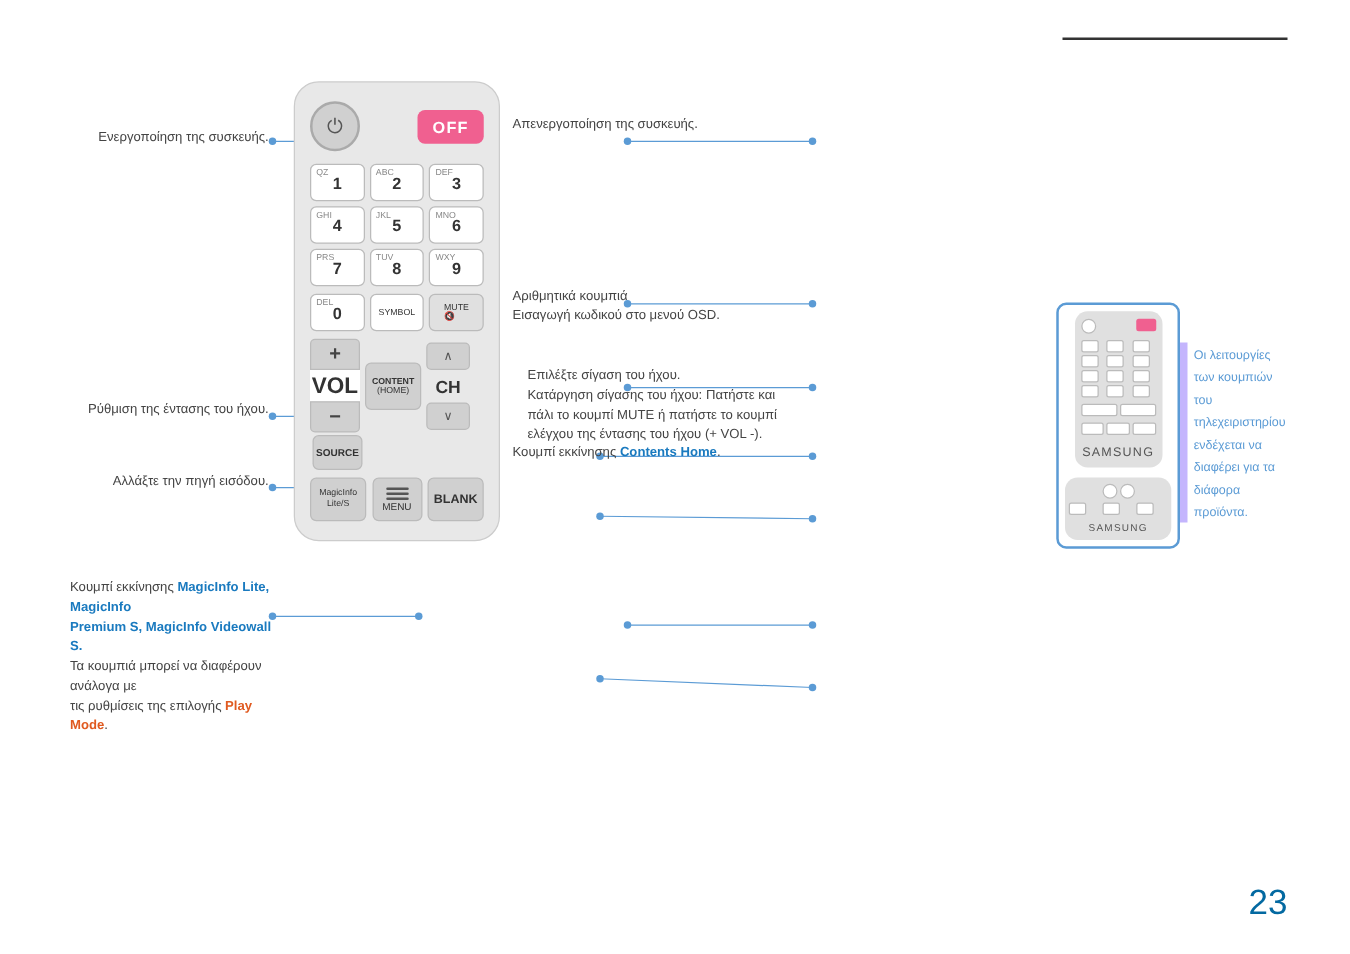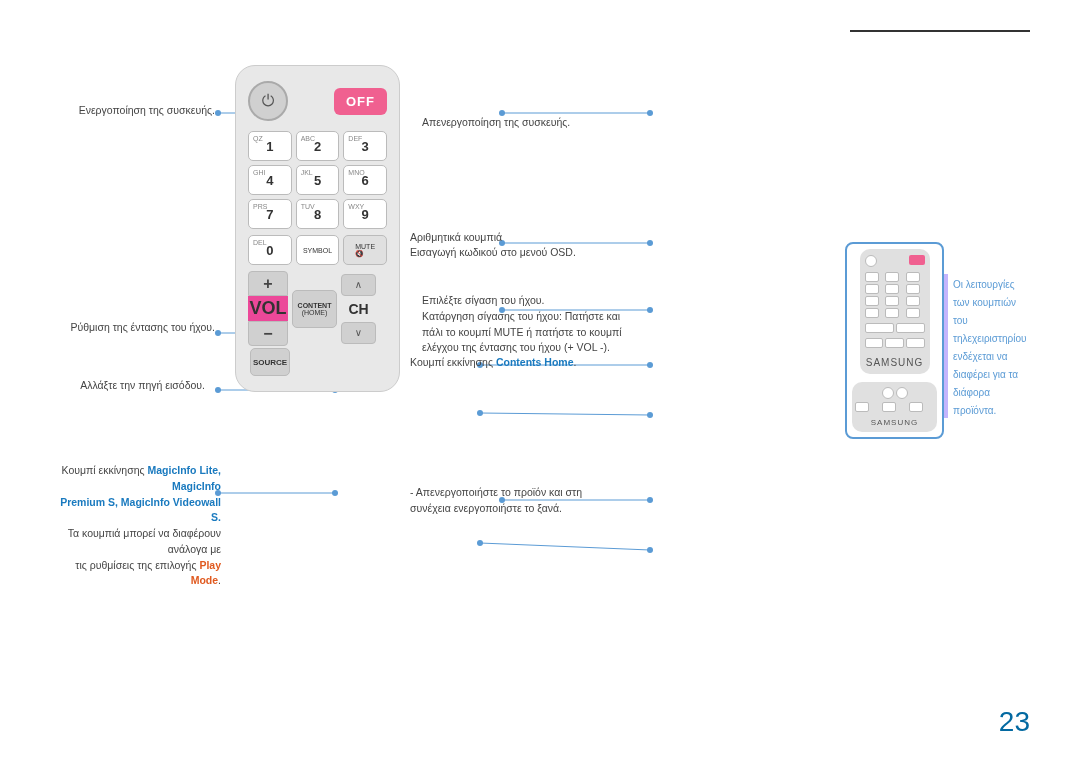--- a/index.html
+++ b/index.html
@@ -488,24 +488,24 @@
       <circle cx="600" cy="505" r="3" fill="#5b9bd5"></circle>
     </svg>
 
     <div style="width:175px; position:relative; flex-shrink:0;">
       <div class="annot-text" style="top:58px; right:10px; text-align:right; max-width:165px;">
         <span>Ενεργοποίηση της συσκευής.</span>
       </div>
       <div class="annot-text" style="top:275px; right:10px; text-align:right; max-width:165px;">
         <span>Ρύθμιση της έντασης του ήχου.</span>
       </div>
-      <div class="annot-text" style="top:333px; right:20px; text-align:right; max-width:165px;">
+      <div class="annot-text" style="top:333px; right:10px; text-align:right; max-width:165px;">
         <span>Αλλάξτε την πηγή εισόδου.</span>
       </div>
-      <div class="annot-text" style="top:418px; right:4px; text-align:right; max-width:165px; line-height:1.5;">
+      <div class="annot-text" style="top:418px; right:4px; text-align:left; max-width:165px; line-height:1.5;">
         <span>Κουμπί εκκίνησης </span><span class="highlight-blue">MagicInfo Lite, MagicInfo<br>Premium S, MagicInfo Videowall S.</span><br>
         <span>Τα κουμπιά μπορεί να διαφέρουν ανάλογα με<br>τις ρυθμίσεις της επιλογής </span><span class="highlight-red">Play Mode</span><span>.</span>
       </div>
     </div>
 
     <div style="width:185px; flex-shrink:0; display:flex; flex-direction:column; align-items:center; padding-top:10px;">
       <div class="remote">
 
         <div class="remote-top-area">
           <div class="btn-power">⏻</div>
@@ -531,21 +531,21 @@
           </div>
           <div class="mute-btn">
             <div style="font-size:7px; line-height:1;">MUTE<br>🔇</div>
           </div>
         </div>
 
         <div class="middle-row">
 
           <div class="vol-buttons">
             <div class="vol-plus">+</div>
-            <div style="font-size:18px; font-weight:bold; color:#333; text-align:center; padding:2px 0; width:40px; background:#ec4899;">VOL</div>
+            <div style="font-size:18px; font-weight:bold; color:#333; text-align:center; padding:2px 0; width:40px; background:#ffffff;">VOL</div>
             <div class="vol-minus">−</div>
           </div>
 
           <div class="content-home-btn">
             <div style="font-size:7px; font-weight:bold;">CONTENT</div>
             <div style="font-size:7px;">(HOME)</div>
           </div>
 
           <div class="source-ch-col">
             <div class="ch-up">∧</div>
@@ -553,49 +553,62 @@
             <div class="ch-down">∨</div>
           </div>
         </div>
 
         <div style="width:100%; display:flex; justify-content:flex-start; padding-left:2px; margin-top:-4px;">
           <div class="source-btn">
             <span style="font-size:8px; font-weight:bold;">SOURCE</span>
           </div>
         </div>
 
+        <div class="bottom-btns">
+          <div class="magicinfo-btn">
+            <span style="font-size:7px;">MagicInfo</span>
+            <span style="font-size:7px;">Lite/S</span>
+          </div>
+          <div class="menu-btn">
+            <div class="menu-icon-lines">
+              <div class="menu-line"></div>
+              <div class="menu-line"></div>
+              <div class="menu-line"></div>
+            </div>
+            <span style="font-size:8px; margin-top:1px;">MENU</span>
+          </div>
+          <div class="blank-btn">
+            <span style="font-size:10px; font-weight:bold;">BLANK</span>
+          </div>
+        </div>
       </div>
     </div>
 
     <div style="flex:1; position:relative; padding-left:15px;">
 
-      <div class="annot-text right-side" style="top:70px; left:0; max-width:220px;margin-left:12px;">
+      <div class="annot-text right-side" style="top:47px; left:0; max-width:220px;">
         <span>Απενεργοποίηση της συσκευής.</span>
       </div>
 
       <div class="annot-text right-side" style="top:185px; left:0; max-width:250px;">
         Αριθμητικά κουμπιά<br>Εισαγωγή κωδικού στο μενού OSD.
       </div>
 
       <div class="annot-text right-side" style="top:248px; left:12px; max-width:260px; line-height:1.5;">
         Επιλέξτε σίγαση του ήχου.<br>
         Κατάργηση σίγασης του ήχου: Πατήστε και<br>
         πάλι το κουμπί MUTE ή πατήστε το κουμπί<br>
         ελέγχου της έντασης του ήχου (+ VOL -).
       </div>
 
       <div class="annot-text right-side" style="top:310px; left:0; max-width:260px;">
         Κουμπί εκκίνησης <span class="highlight-blue">Contents Home</span>.
       </div>
 
 
-      <div class="annot-text right-side" style="top:440px; left:0; max-width:260px; line-height:1.5;">
-        - Απενεργοποιήστε το προϊόν και στη<br>
-        συνέχεια ενεργοποιήστε το ξανά.
-      </div>
 
     </div>
 
     <div style="width:185px; flex-shrink:0; display:flex; flex-direction:row; align-items:center; padding-top:0;">
 
       <div class="sidebar-remote-thumb">
         <div class="thumb-remote">
 
           <div style="display:flex; justify-content:space-between; width:100%; margin-bottom:2px;">
             <div class="thumb-btn-round"></div>
@@ -634,21 +647,21 @@
           </div>
           <div style="display:grid; grid-template-columns:repeat(3,1fr); gap:2px;">
             <div class="thumb-btn"></div>
             <div class="thumb-btn"></div>
             <div class="thumb-btn"></div>
           </div>
           <div class="samsung-logo" style="margin-top:3px; font-size:8px;">SAMSUNG</div>
         </div>
       </div>
 
-      <div style="width:160px; margin-top:12px; padding-left:5px; border-left:4px solid #c4b5fd;">
+      <div style="width:160px; margin-top:12px; padding-left:5px; border-left:6px solid #c4b5fd;">
         <span style="font-size:10px; color:#5b9bd5; line-height:1.5;">Οι λειτουργίες των κουμπιών του τηλεχειριστηρίου ενδέχεται να διαφέρει για τα διάφορα προϊόντα.</span>
       </div>
     </div>
 
   </div>
 
   <div class="page-number">23</div>
 
 </div>
 

